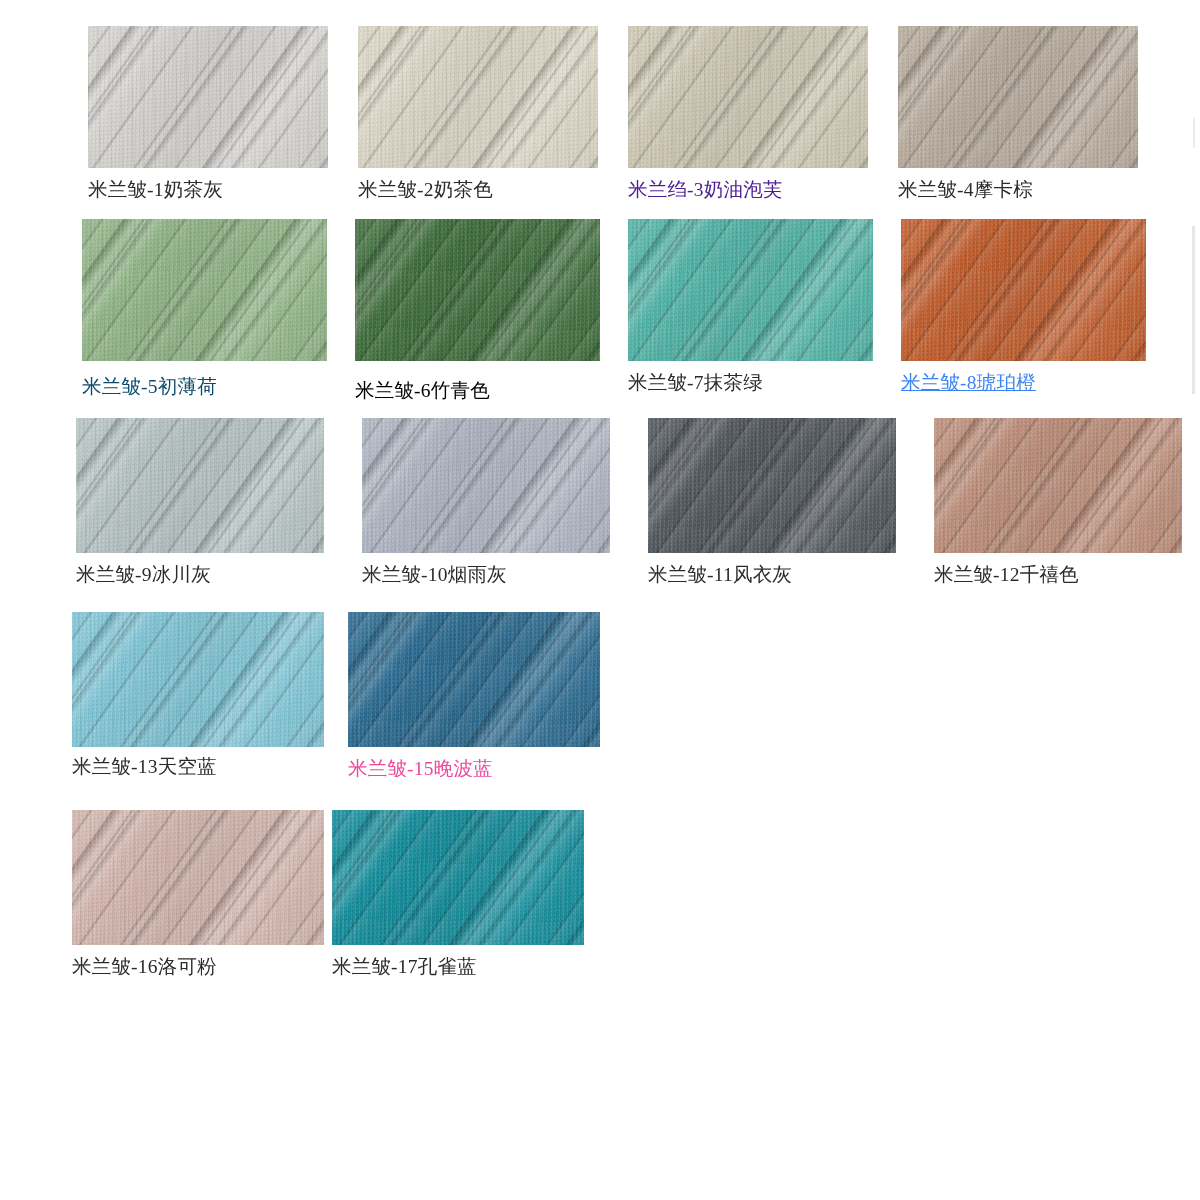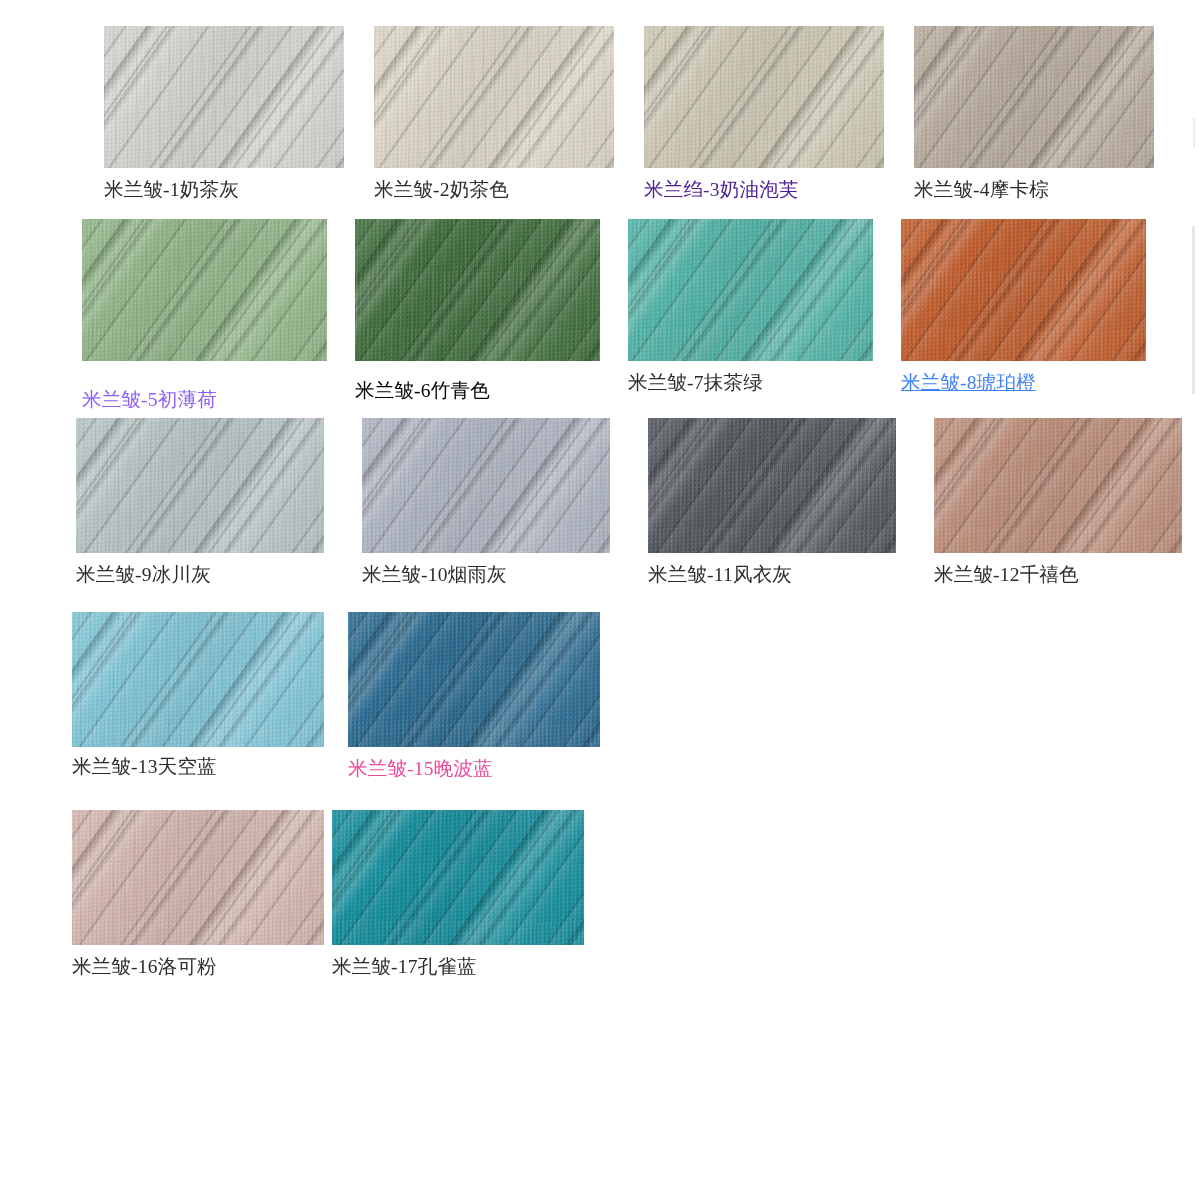--- a/index.html
+++ b/index.html
@@ -140,21 +140,21 @@
   .edge-artifact {
     position: absolute;
     background: #cfd6da;
     opacity: 0.55;
   }
 </style>
 </head>
 <body>
 
 <div id="catalog" style="background: rgb(255, 255, 255);">
-    <div class="swatch-row" style="left: 88px; top: 26px; gap: 30px; margin-left: 16px;">
+    <div class="swatch-row" style="left: 88px; top: 26px; gap: 30px;">
       <div class="swatch-cell">
         <div class="swatch-chip" style="width: 240px; height: 142px; background-color: rgb(214, 212, 208);">
           <div class="tex tex-diag"></div>
           <div class="tex tex-fine"></div>
           <div class="tex tex-grain"></div>
           <div class="tex tex-shade"></div>
         </div>
         <div class="swatch-label" style="margin-top: 12px; color: rgb(43, 43, 43);">米兰皱-1奶茶灰</div>
       </div>
       <div class="swatch-cell">
@@ -186,21 +186,21 @@
       </div>
     </div>
     <div class="swatch-row" style="left: 82px; top: 219px; gap: 28px;">
       <div class="swatch-cell">
         <div class="swatch-chip" style="width: 245px; height: 142px; background-color: rgb(143, 181, 133);">
           <div class="tex tex-diag"></div>
           <div class="tex tex-fine"></div>
           <div class="tex tex-grain"></div>
           <div class="tex tex-shade"></div>
         </div>
-        <div class="swatch-label" style="margin-top: 29px; color: #8b5cf6;">米兰皱-5初薄荷</div>
+        <div class="swatch-label" style="margin-top: 16px; color: #0c4a6e;">米兰皱-5初薄荷</div>
       </div>
       <div class="swatch-cell">
         <div class="swatch-chip" style="width: 245px; height: 142px; background-color: rgb(59, 107, 56);">
           <div class="tex tex-diag"></div>
           <div class="tex tex-fine"></div>
           <div class="tex tex-grain"></div>
           <div class="tex tex-shade"></div>
         </div>
         <div class="swatch-label" style="margin-top: 20px; color: #000000;">米兰皱-6竹青色</div>
       </div>

